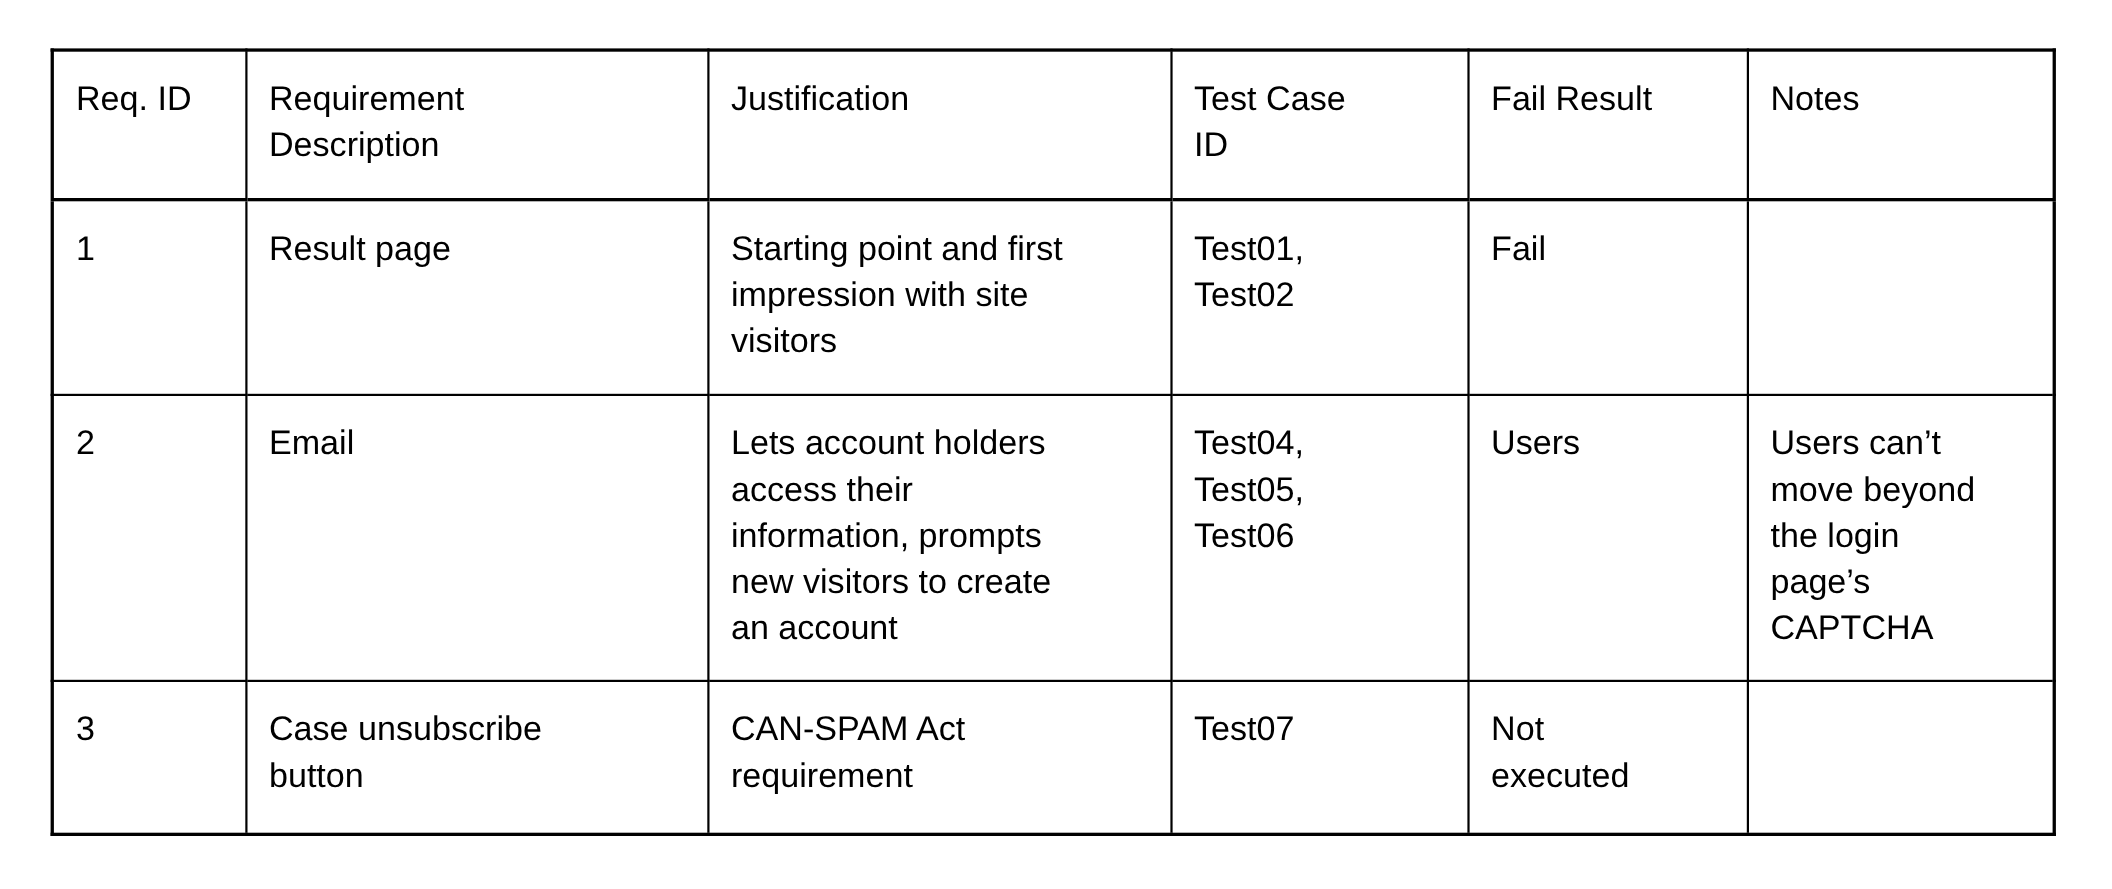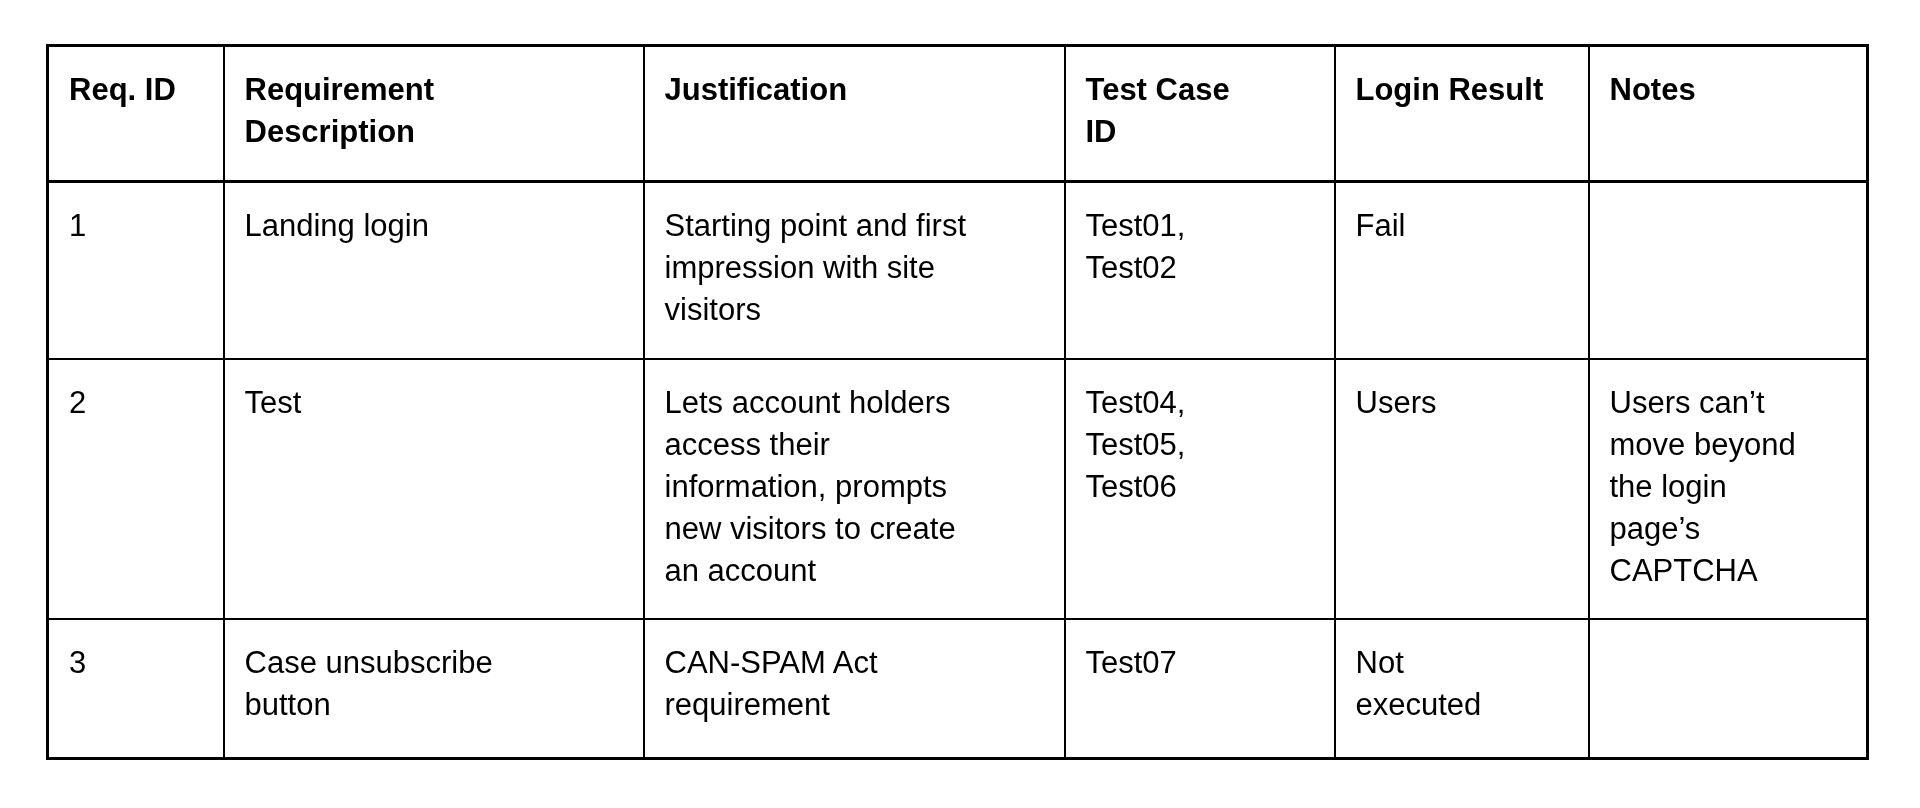--- a/index.html
+++ b/index.html
@@ -38,21 +38,21 @@
     border: 2px solid #000000;
     vertical-align: top;
     text-align: left;
     padding: 22px 14px 22px 20px;
     font-size: 31px;
     line-height: 42px;
     white-space: pre-line;
     overflow: hidden;
   }
   table.req-table thead th {
-    font-weight: bold;
+    font-weight: normal;
     border-bottom: 3px solid #000000;
   }
   table.req-table thead tr { height: 136px; }
   table.req-table tr.row-0 { height: 177px; }
   table.req-table tr.row-1 { height: 260px; }
   table.req-table tr.row-2 { height: 140px; }
 </style>
 </head>
 <body>
 
@@ -68,39 +68,39 @@
           <col class="c6">
       </colgroup>
       <thead>
         <tr>
           <th>Req. ID</th>
           <th>Requirement
 Description</th>
           <th>Justification</th>
           <th>Test Case
 ID</th>
-          <th>Login Result</th>
+          <th>Fail Result</th>
           <th>Notes</th>
         </tr>
       </thead>
       <tbody>
         <tr class="row-0">
           <td>1</td>
-          <td>Landing login</td>
+          <td>Result page</td>
           <td>Starting point and first
 impression with site
 visitors</td>
           <td>Test01,
 Test02</td>
           <td>Fail</td>
           <td></td>
         </tr>
         <tr class="row-1">
           <td>2</td>
-          <td>Test</td>
+          <td>Email</td>
           <td>Lets account holders
 access their
 information, prompts
 new visitors to create
 an account</td>
           <td>Test04,
 Test05,
 Test06</td>
           <td>Users</td>
           <td>Users can’t

